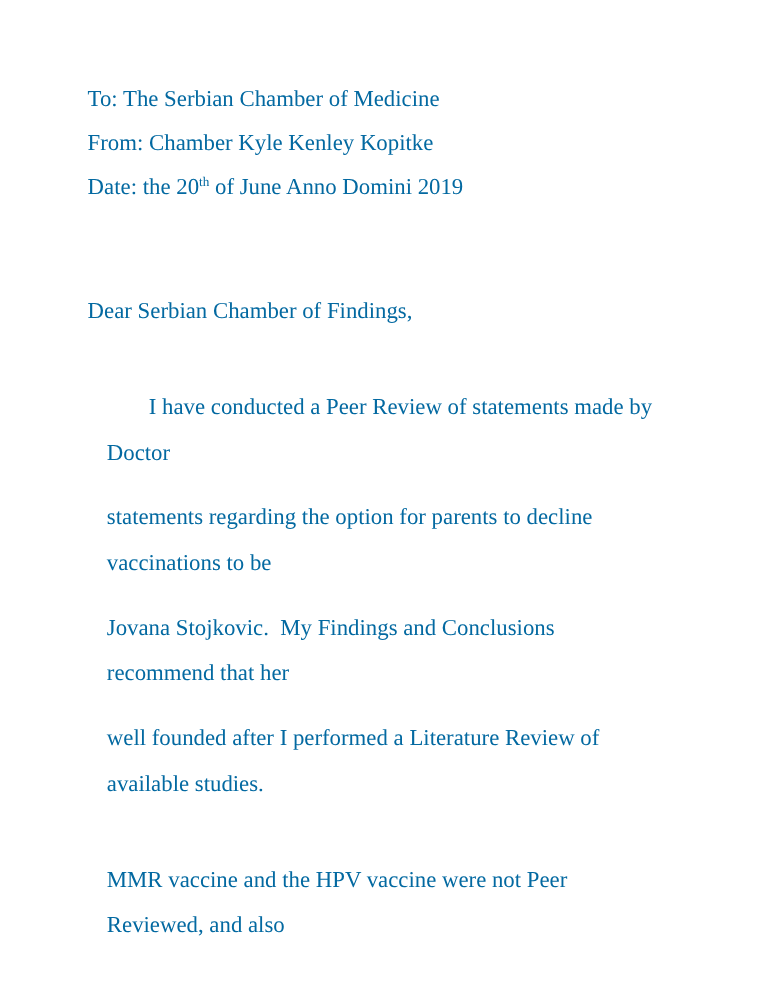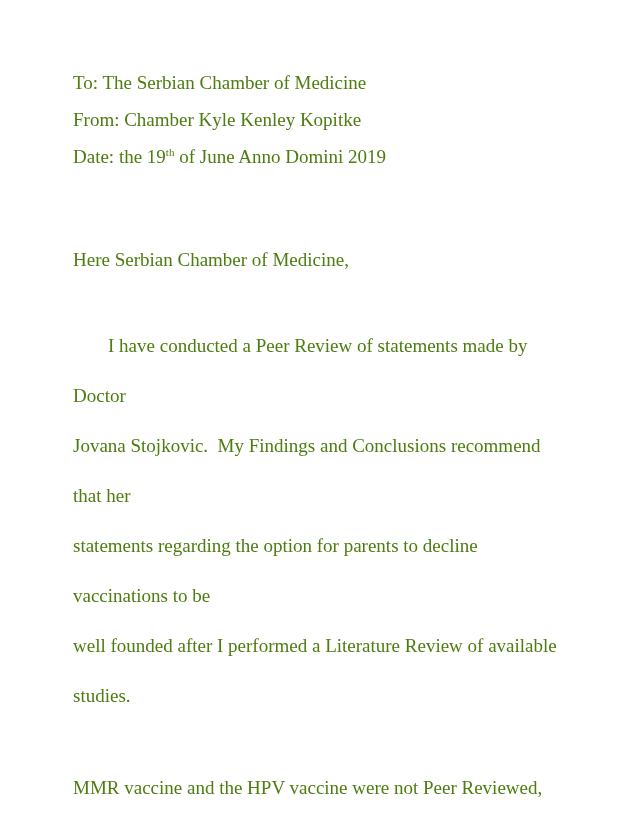--- a/index.html
+++ b/index.html
@@ -9,40 +9,40 @@
   }
   .page {
     position: relative;
     width: 639px;
     height: 827px;
     background: #ffffff;
     box-sizing: border-box;
     padding: 64px 72px 0 73px;
     overflow: hidden;
     font-family: "Liberation Serif", "DejaVu Serif", serif;
-    color: #4d7c0f;
+    color: #0369a1;
     font-size: 19px;
     -webkit-font-smoothing: antialiased;
   }
   .header-block p {
     margin: 0;
     line-height: 37px;
     white-space: pre-wrap;
   }
   .salutation {
     margin: 66px 0 0 0;
     line-height: 38px;
     white-space: pre-wrap;
   }
   .para {
     margin: 42px 0 0 0;
   }
   .para .line {
-    margin: 0;
-    line-height: 50px;
+    margin: 16px;
+    line-height: 38px;
     white-space: pre-wrap;
   }
   .para .line.first {
     text-indent: 35px;
   }
   sup.ord {
     font-size: 11px;
     line-height: 0;
     vertical-align: baseline;
     position: relative;
@@ -50,29 +50,29 @@
   }
 </style>
 </head>
 <body>
 
 <div class="page">
 
   <div class="header-block">
     <p>To: The Serbian Chamber of Medicine</p>
     <p>From: Chamber Kyle Kenley Kopitke</p>
-    <p><span>Date: the 19</span><sup class="ord">th</sup><span> of June Anno Domini 2019</span></p>
+    <p><span>Date: the 20</span><sup class="ord">th</sup><span> of June Anno Domini 2019</span></p>
   </div>
 
-  <p class="salutation">Here Serbian Chamber of Medicine,</p>
+  <p class="salutation">Dear Serbian Chamber of Findings,</p>
 
   <div class="para">
     <p class="line first">I have conducted a Peer Review of statements made by Doctor</p>
+    <p class="line">statements regarding the option for parents to decline vaccinations to be</p>
     <p class="line">Jovana Stojkovic.  My Findings and Conclusions recommend that her</p>
-    <p class="line">statements regarding the option for parents to decline vaccinations to be</p>
     <p class="line">well founded after I performed a Literature Review of available studies.</p>
   </div>
 
   <div class="para">
     <p class="line">MMR vaccine and the HPV vaccine were not Peer Reviewed, and also</p>
 
   </div>
 
 </div>
 

